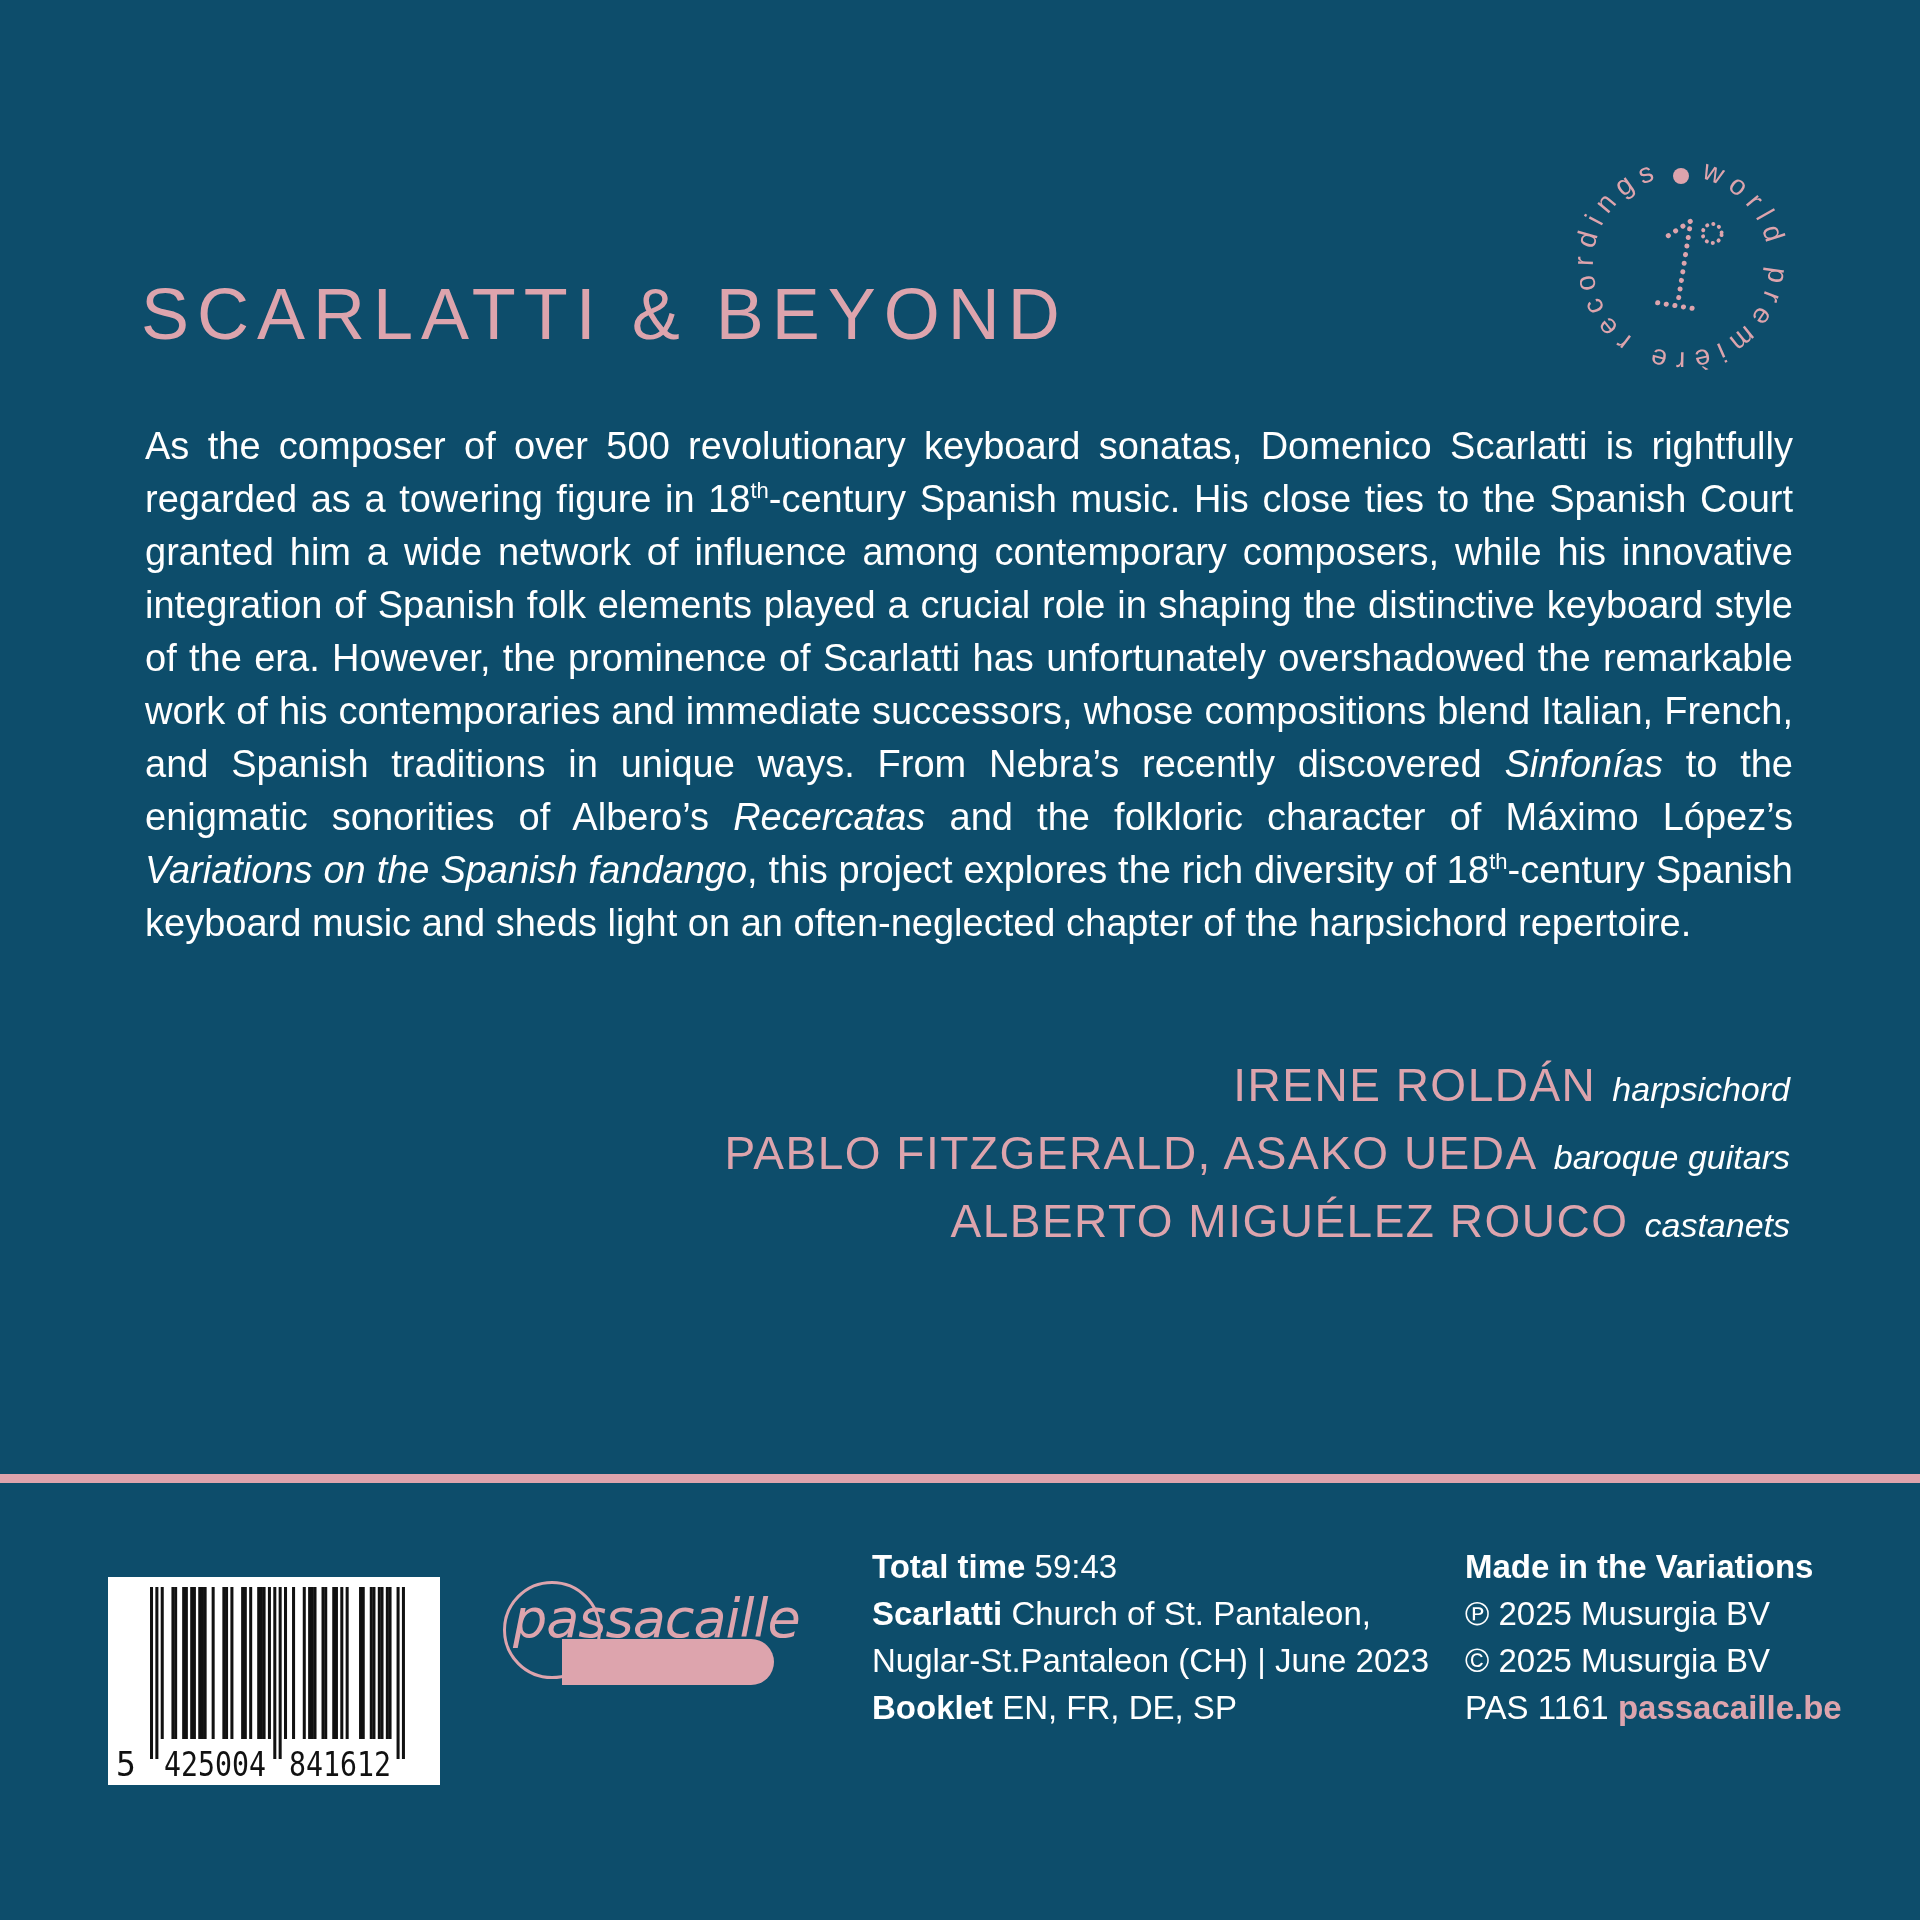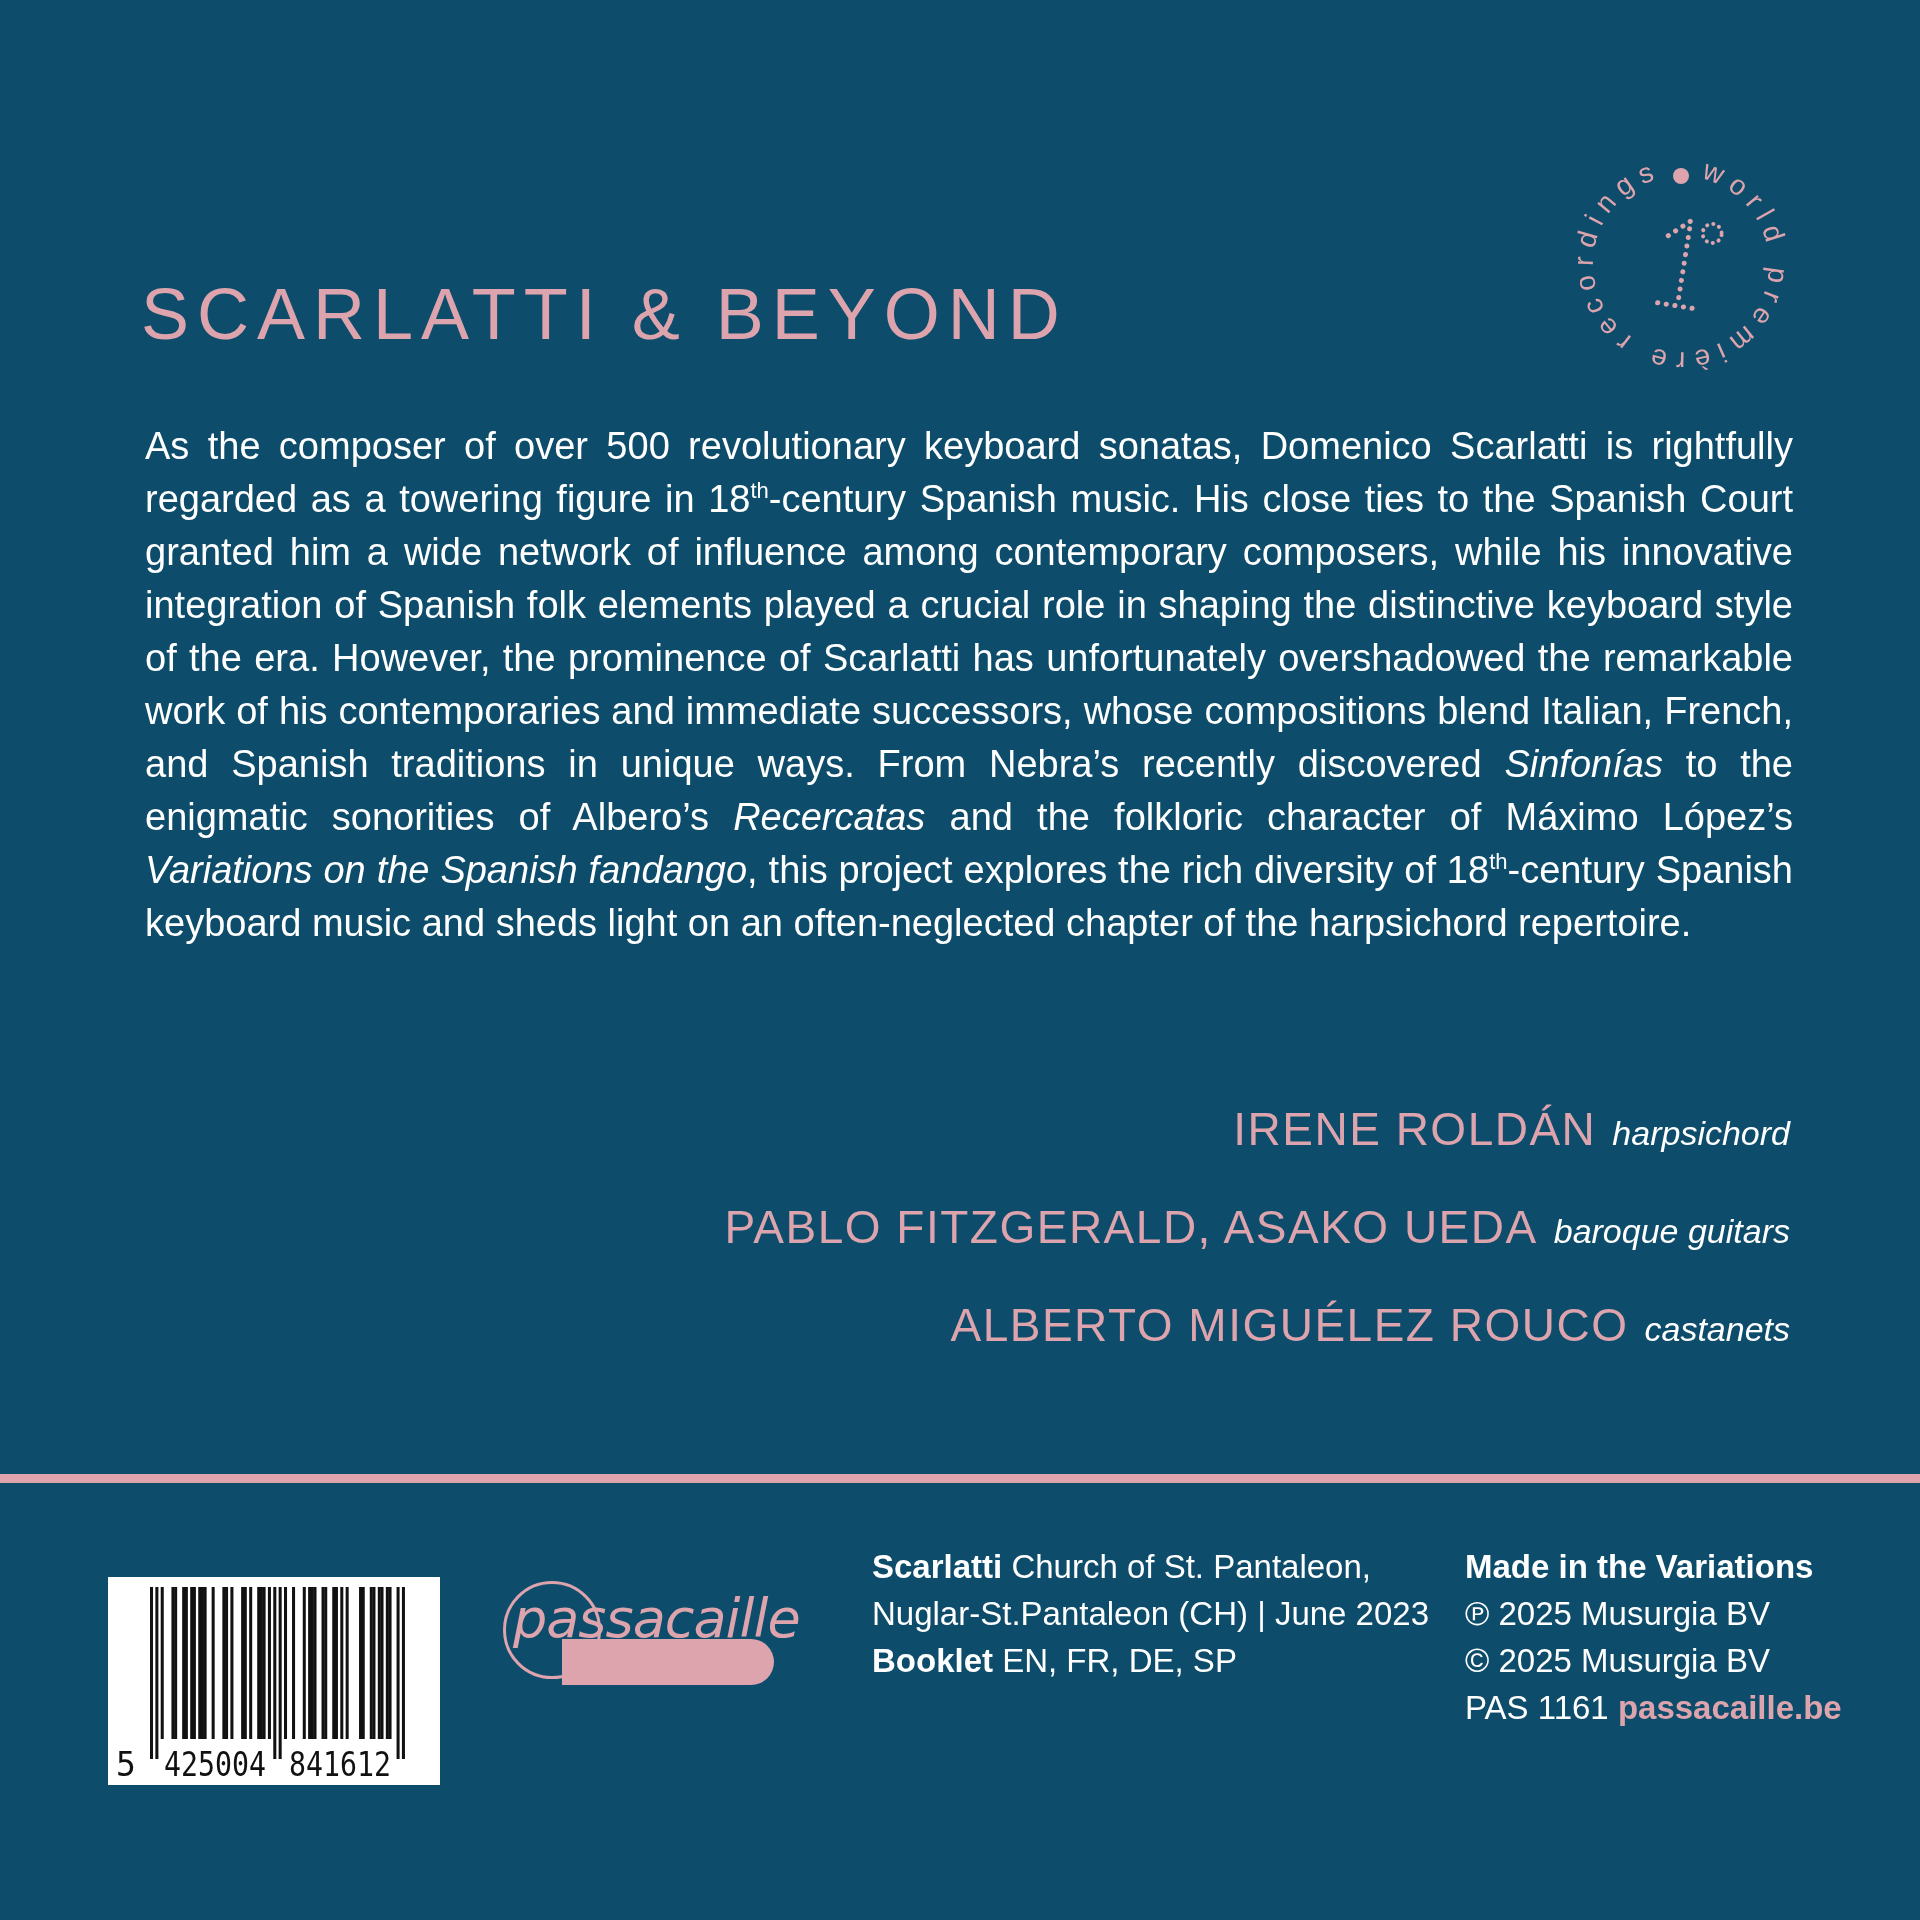--- a/index.html
+++ b/index.html
@@ -19,21 +19,21 @@
   }
   .stamp{position:absolute;left:1563px;top:146px;}
   .description{
     position:absolute;left:145px;top:420px;width:1648px;margin:0;
     font-size:38px;line-height:53px;color:var(--white);
     text-align:justify;
   }
   .description sup{font-size:58%;line-height:0;}
   .description i{font-style:italic;}
   .credits{position:absolute;right:130px;top:1058px;text-align:right;}
-  .credit-line{margin-bottom:14px;white-space:nowrap;margin-top:44px;}
+  .credit-line{margin-bottom:14px;white-space:nowrap;}
   .credit-name{font-size:46px;letter-spacing:1.5px;color:var(--pink);}
   .credit-instrument{font-size:34px;font-style:italic;color:var(--white);margin-left:16px;}
   .with-music{
     position:absolute;left:145px;top:1338px;margin:0;
     font-size:40px;line-height:60px;color:var(--pink);
   }
   .divider{position:absolute;left:0;top:1474px;width:1920px;height:9px;background:var(--pink);}
   .barcode{position:absolute;left:108px;top:1577px;}
   .barcode-digits{font-family:"DejaVu Sans Mono",monospace;font-size:33px;fill:#111111;}
   .label-logo{position:absolute;left:505px;top:1575px;width:300px;height:140px;}
@@ -153,20 +153,24 @@
   </svg>
 
   <div class="label-logo">
     <div class="logo-circle"></div>
     <div class="logo-bar"></div>
     <span class="wordmark">passacaille</span>
   </div>
 
   <div class="info-col release-col">
     <div>
+      <span class="lbl">Total time</span>
+      <span>59:43</span>
+    </div>
+    <div>
       <span class="lbl">Scarlatti</span>
       <span>Church of St. Pantaleon,</span>
     </div>
     <div>
       <span>Nuglar-St.Pantaleon (CH) | June 2023</span>
     </div>
     <div>
       <span class="lbl">Booklet</span>
       <span>EN, FR, DE, SP</span>
     </div>

